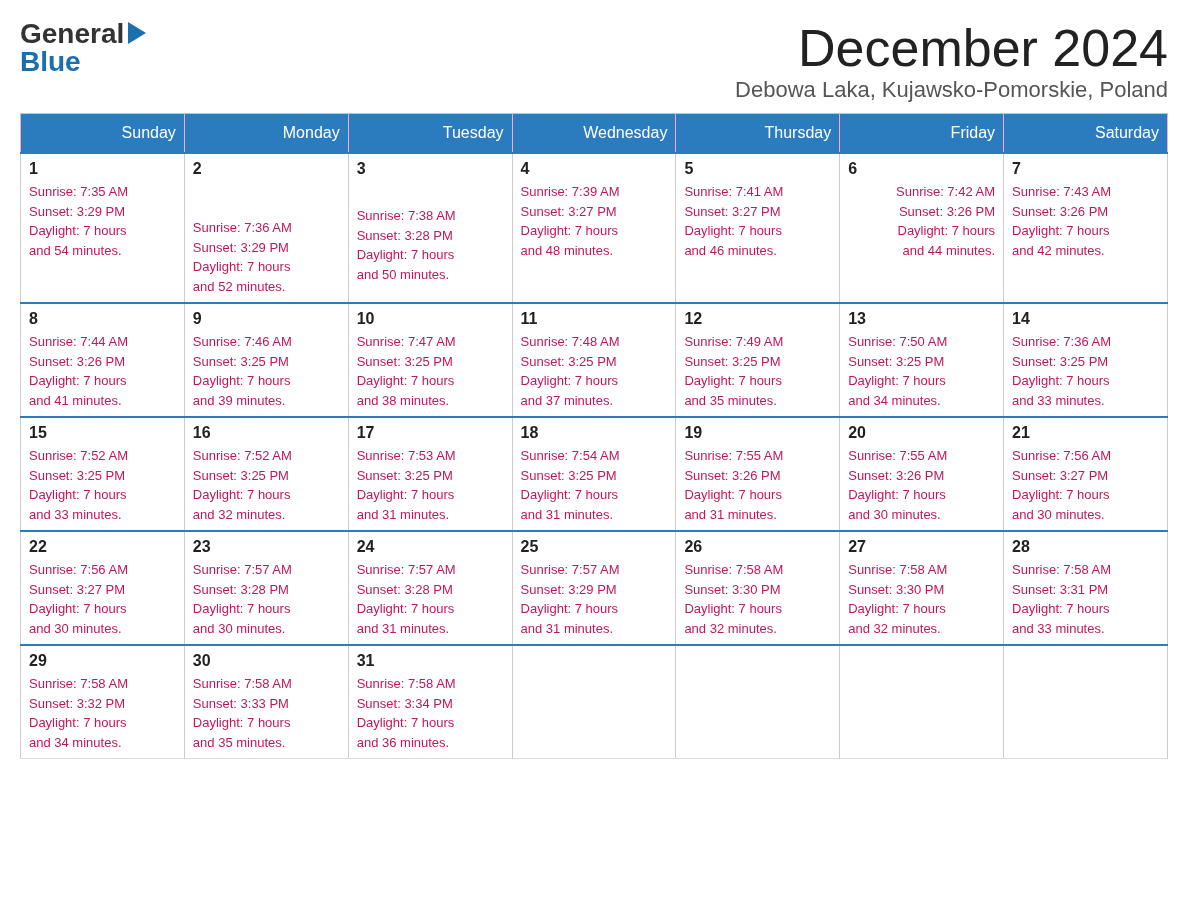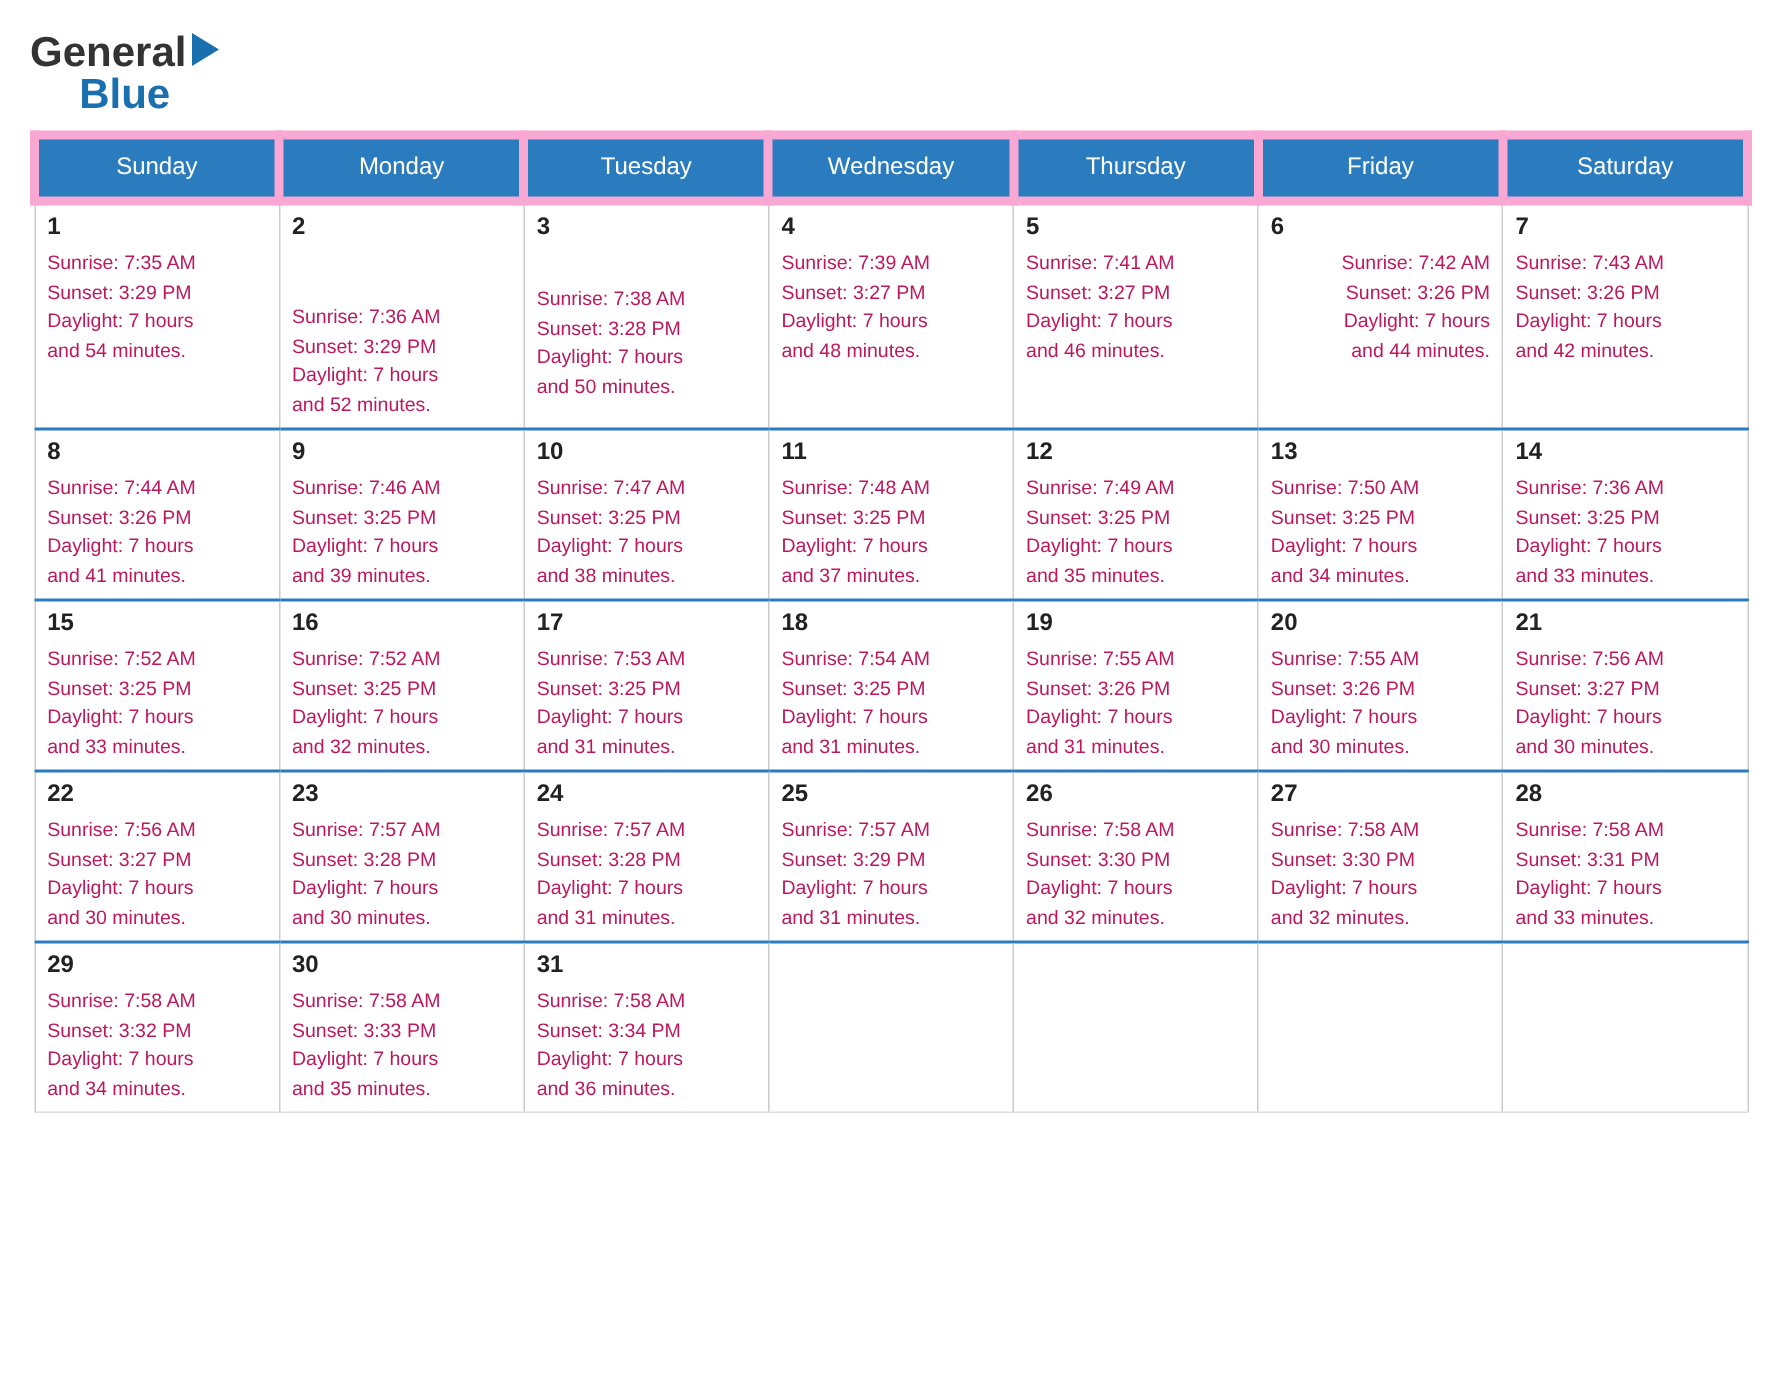--- a/index.html
+++ b/index.html
@@ -12,21 +12,21 @@
     }
     .header-area {
       display: flex;
       justify-content: space-between;
       align-items: flex-start;
       margin-bottom: 10px;
     }
     .logo {
       display: flex;
       flex-direction: column;
-      align-items: center;
+      align-items: flex-start;
     }
     .logo-text-general {
       font-size: 28px;
       font-weight: bold;
       color: #333;
       line-height: 1;
     }
     .logo-text-blue {
       font-size: 28px;
       font-weight: bold;
@@ -54,22 +54,22 @@
       width: 100%;
       border-collapse: collapse;
       margin-top: 10px;
     }
     .calendar-table th {
       background-color: #2b7bbf;
       color: #fff;
       font-size: 16px;
       font-weight: normal;
       padding: 10px 8px;
-      text-align: center;
-      border: 6px solid #f9a8d4;
+      text-align: right;
+      border: 1px solid #f9a8d4;
     }
     .calendar-table td {
       vertical-align: top;
       padding: 6px 8px;
       border: 1px solid #ccc;
       border-top: 2px solid #2b7bbf;
       width: calc(100% / 7);
       font-size: 13.5px;
       color: #333;
       min-height: 100px;
@@ -104,20 +104,24 @@
       <span style="display:inline-block;margin-left:4px;margin-top:2px;">
         <svg width="18" height="22" viewBox="0 0 18 22">
             <polygon points="0,22 18,11 0,0" fill="#1a6faf"></polygon>
           </svg>
       </span>
     </div>
     <div class="logo-row">
       <span class="logo-text-blue">Blue</span>
     </div>
   </div>
+  <div class="title-area">
+    <div class="month-title">December 2024</div>
+    <div class="location-title">Debowa Laka, Kujawsko-Pomorskie, Poland</div>
+  </div>
 </div>
 
 <table class="calendar-table">
   <thead>
     <tr>
       <th>Sunday</th>
       <th>Monday</th>
       <th>Tuesday</th>
       <th>Wednesday</th>
       <th>Thursday</th>

